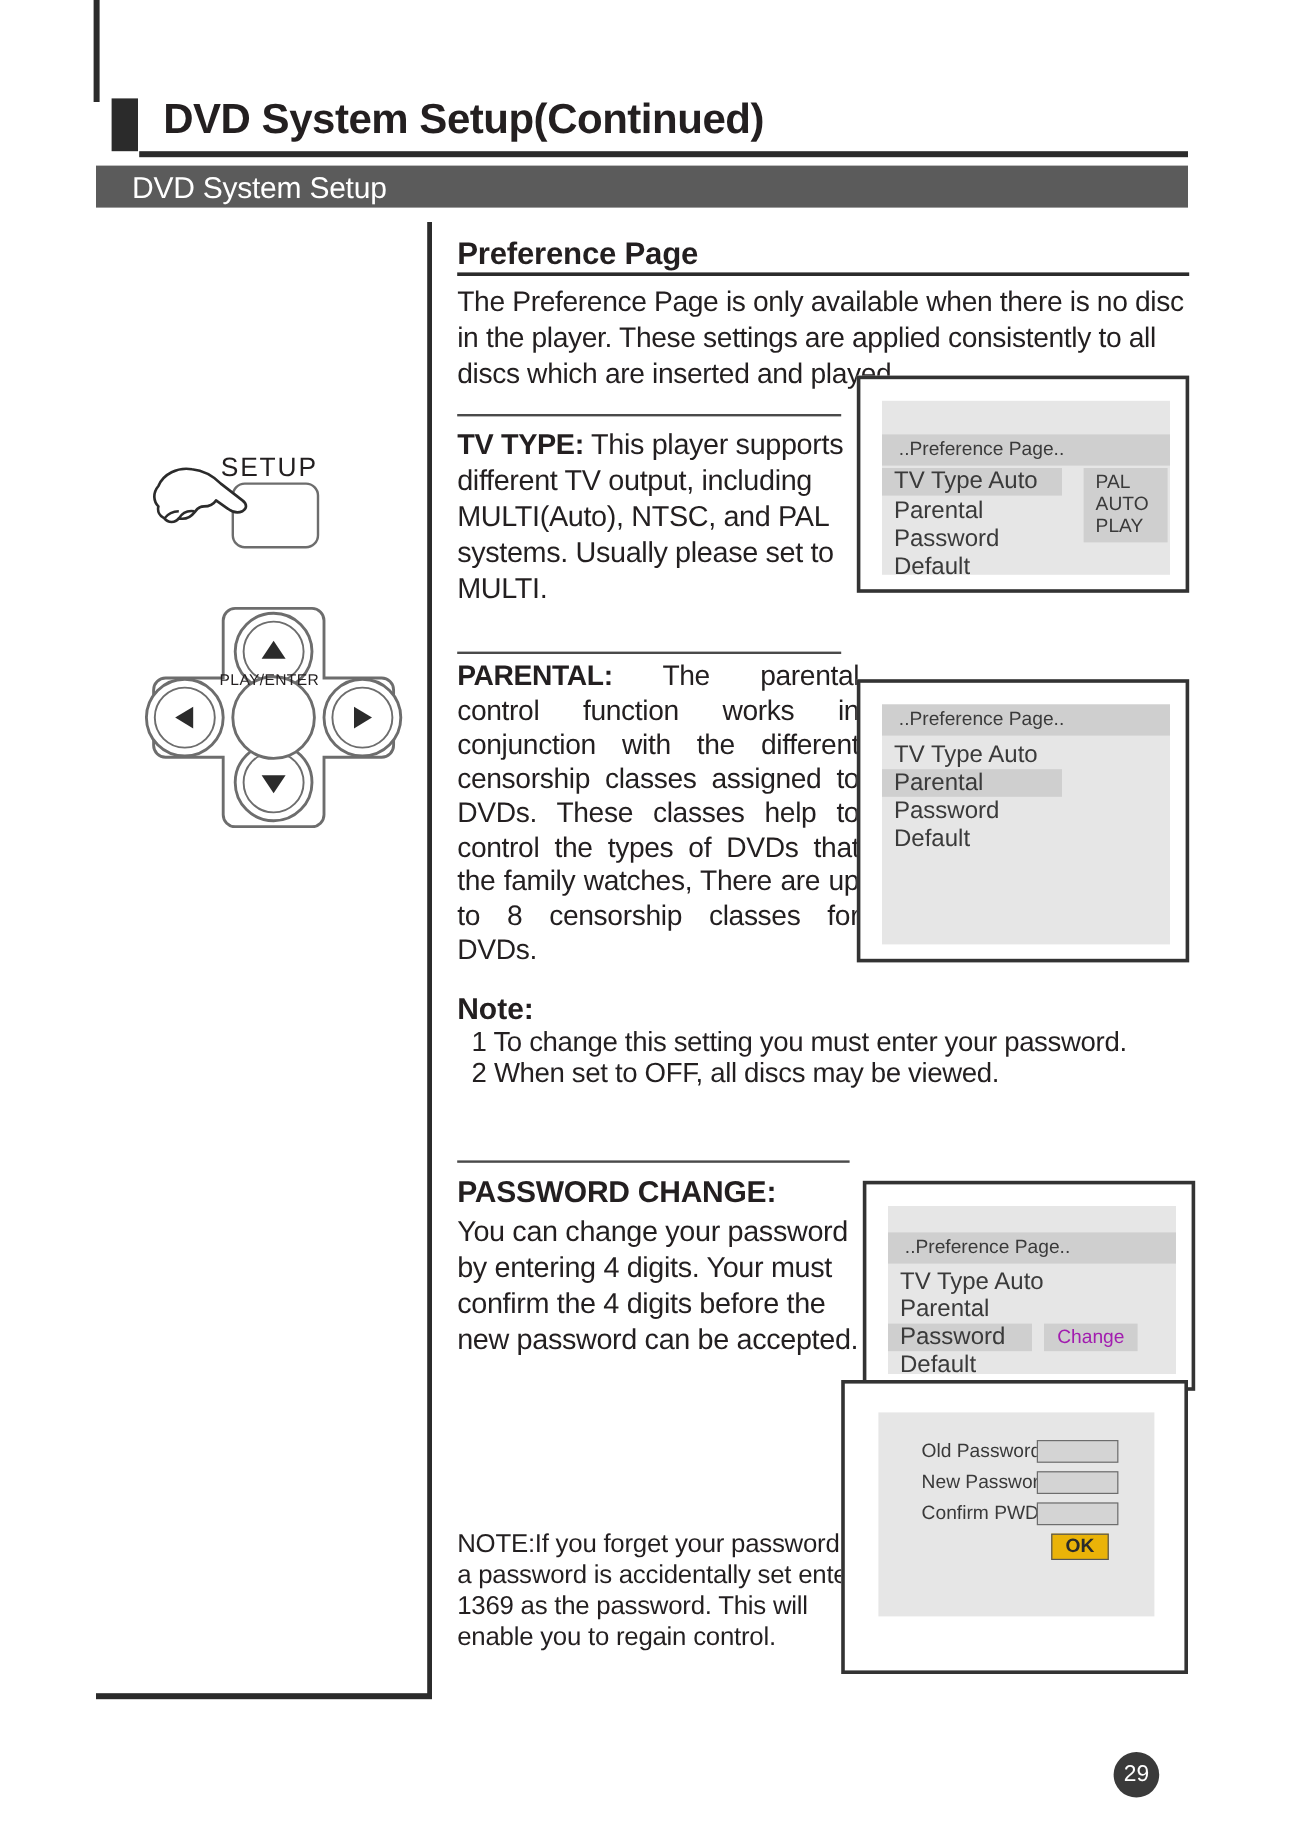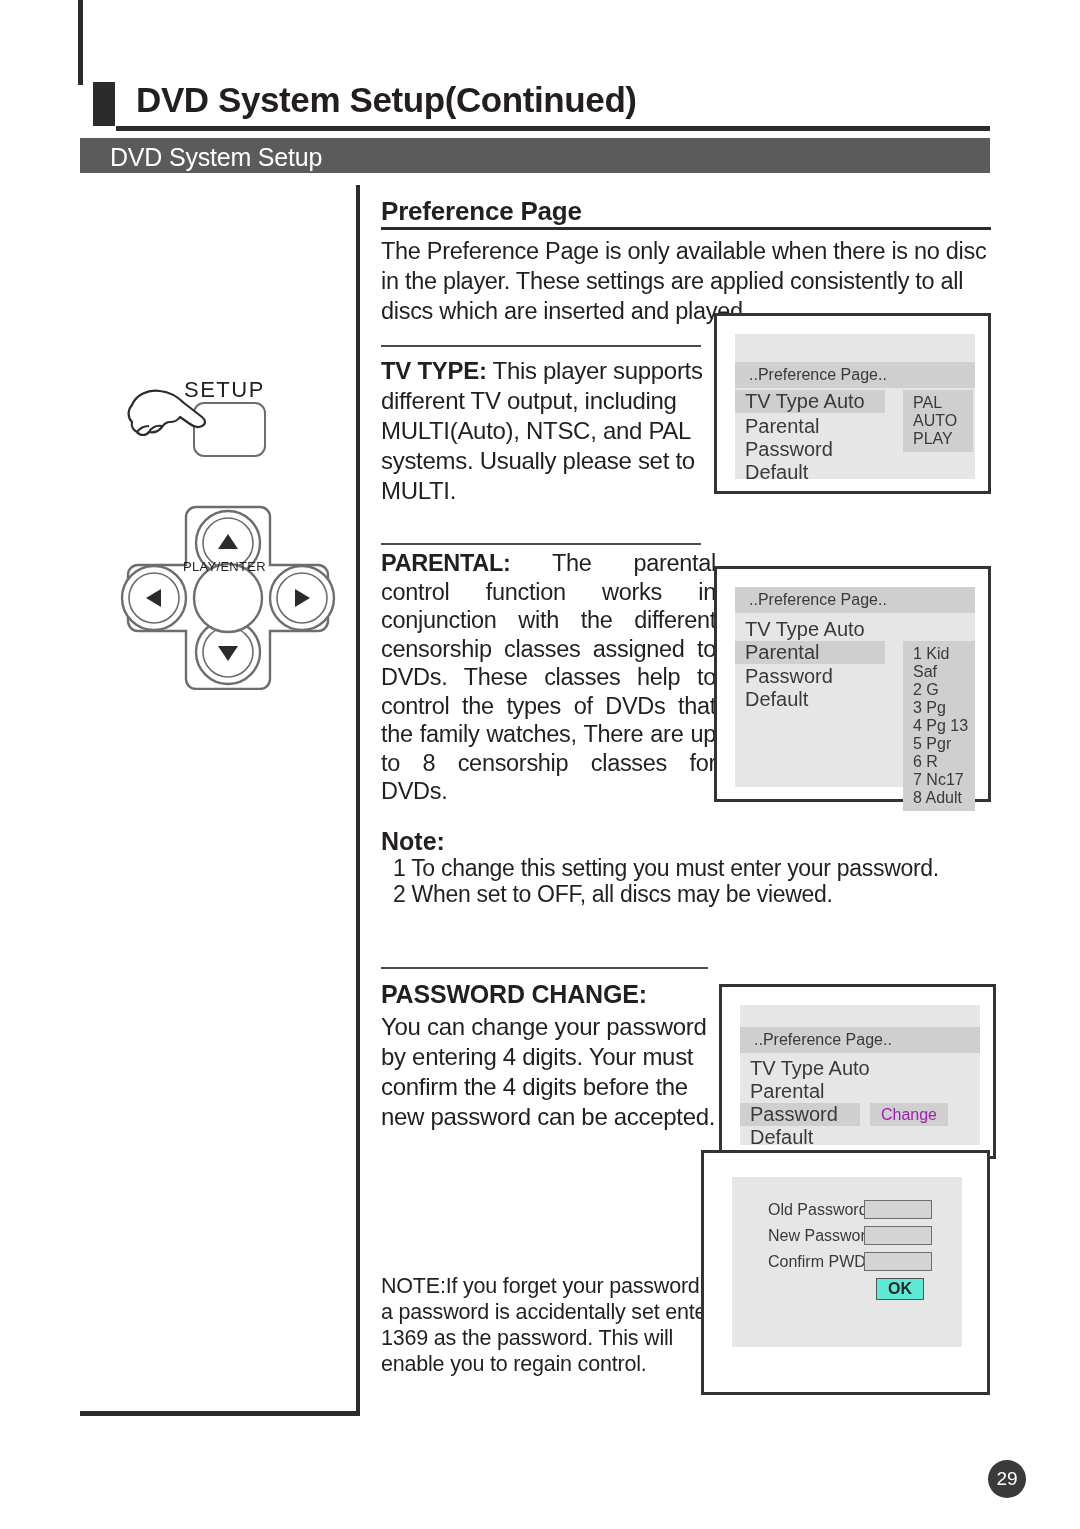--- a/index.html
+++ b/index.html
@@ -300,33 +300,33 @@
     width: 68px;
     height: 19px;
     background: #d4d4d4;
     border: 1.5px solid #6d6d6d;
     box-sizing: border-box;
   }
   #pwd-ok-button {
     position: absolute;
     left: 172px; top: 125px;
     width: 48px; height: 22px;
-    background: #5eead4;
+    background: #eab308;
     border: 1.5px solid #555555;
     font-size: 16px;
     font-weight: bold;
     color: #2b2b2b;
     display: flex; align-items: center; justify-content: center;
     box-sizing: border-box;
   }
 
   
   #page-number-badge {
     position: absolute;
-    left: 988px;
+    left: 928px;
     top: 1460px;
     width: 38px;
     height: 38px;
     border-radius: 50%;
     background: #3a3a3a;
     color: #ffffff;
     font-size: 19px;
     display: flex;
     align-items: center;
     justify-content: center;
@@ -414,30 +414,20 @@
   </div>
 </div>
 
 <div class="osd-box" id="osd-parental">
   <div class="osd-inner"></div>
   <div class="osd-title">..Preference Page..</div>
   <div class="osd-item itm" style="top:49px">TV Type   Auto</div>
   <div class="osd-item itm sel" style="top:72px">Parental</div>
   <div class="osd-item itm" style="top:96px">Password</div>
   <div class="osd-item itm" style="top:119px">Default</div>
-  <div class="osd-sub" id="osd-parental-list">
-    <div>1 Kid Saf</div>
-    <div>2 G</div>
-    <div>3 Pg</div>
-    <div>4 Pg 13</div>
-    <div>5 Pgr</div>
-    <div>6 R</div>
-    <div>7 Nc17</div>
-    <div>8 Adult</div>
-  </div>
 </div>
 
 <div class="osd-box" id="osd-password">
   <div class="osd-inner"></div>
   <div class="osd-title">..Preference Page..</div>
   <div class="osd-item itm" style="top:70px">TV Type   Auto</div>
   <div class="osd-item itm" style="top:93px">Parental</div>
   <div class="osd-item itm sel" style="top:116px">Password</div>
   <div class="osd-item itm" style="top:139px">Default</div>
   <div id="osd-change-btn">Change</div>

